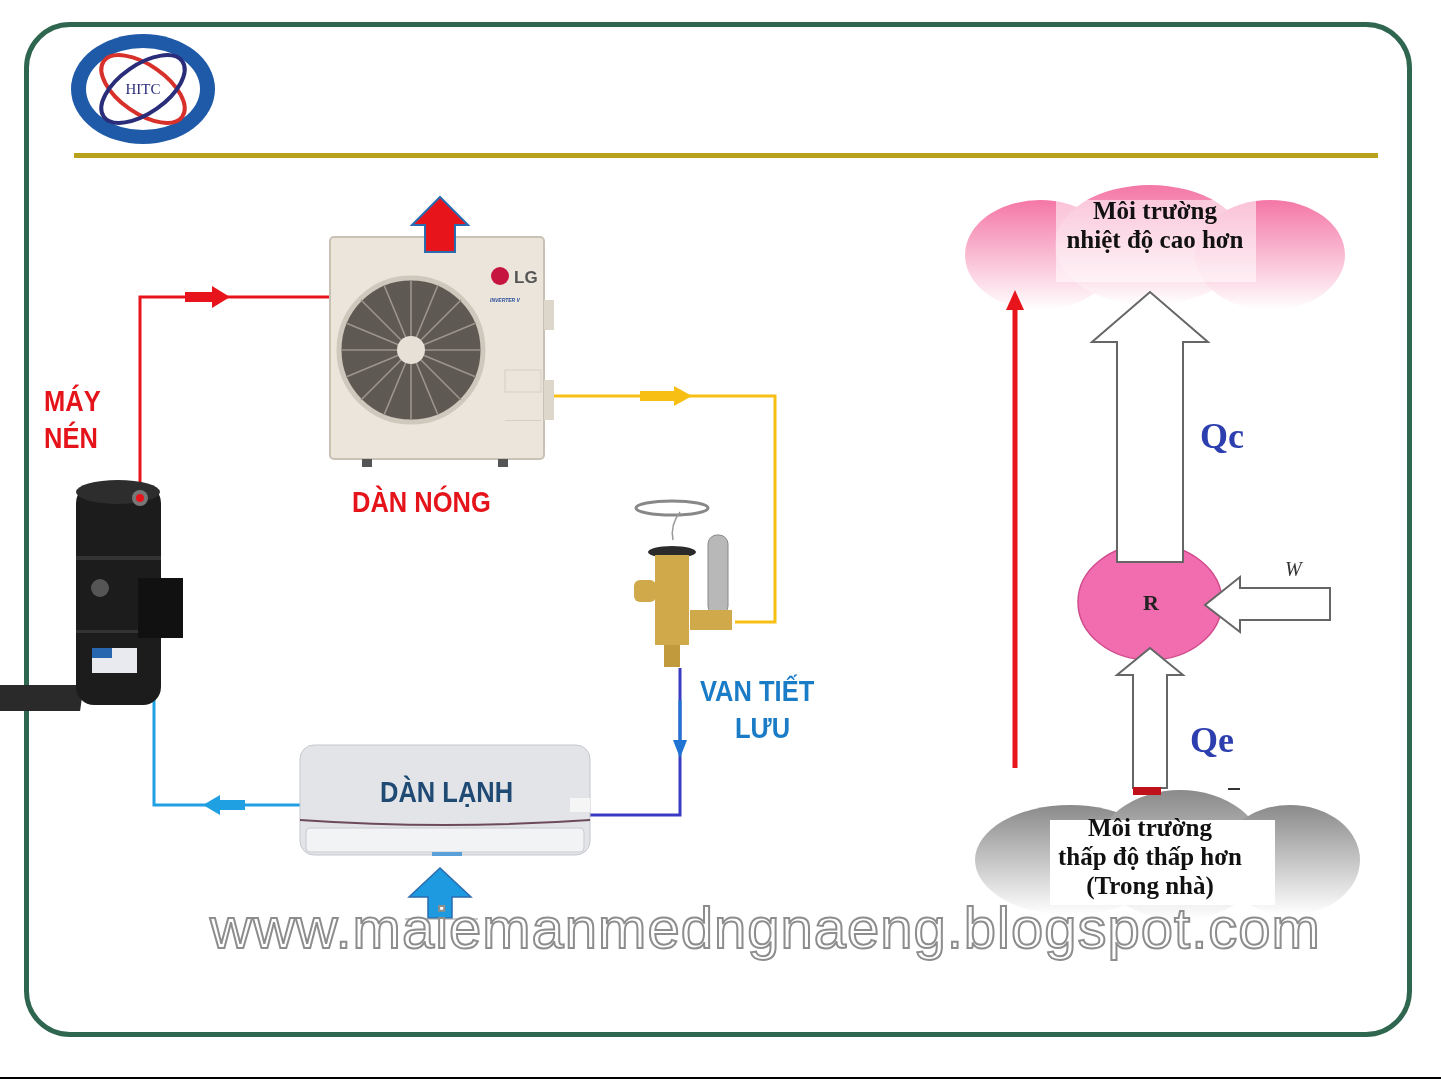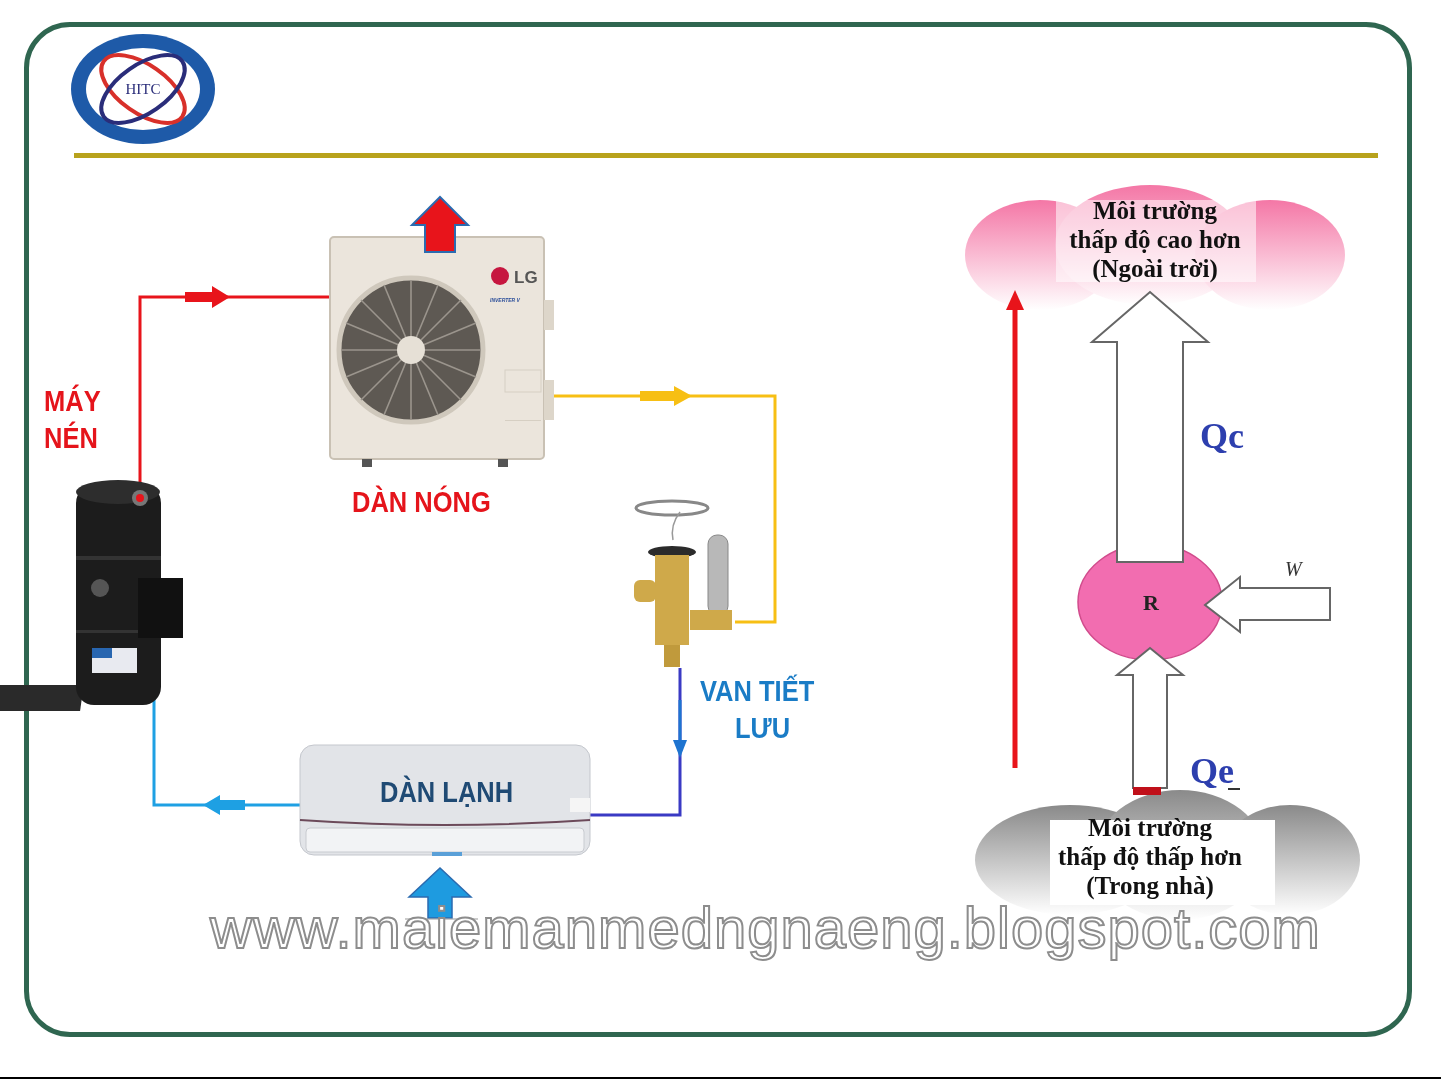--- a/index.html
+++ b/index.html
@@ -150,26 +150,25 @@
 
 <div class="lbl red-lbl" style="left:44px; top:383px;">MÁY</div>
 <div class="lbl red-lbl" style="left:44px; top:420px;">NÉN</div>
 <div class="lbl red-lbl" style="left:352px; top:484px;">DÀN NÓNG</div>
 <div class="lbl blue-lbl" style="left:700px; top:673px;">VAN TIẾT</div>
 <div class="lbl blue-lbl" style="left:735px; top:710px;">LƯU</div>
 <div class="lbl dark-lbl" style="left:380px; top:775px;">DÀN LẠNH</div>
 
 <div class="lbl serif" style="left:1040px; top:196px; width:230px;">
   <div>Môi trường</div>
-  <div>thấp độ cao hơn</div>
-  <div>(Ngoài trời)</div>
+  <div>nhiệt độ cao hơn</div>
 </div>
 <div class="lbl serif" style="left:1030px; top:813px; width:240px;">
   <div>Môi trường</div>
   <div>thấp độ thấp hơn</div>
   <div>(Trong nhà)</div>
 </div>
 <div class="lbl q" style="left:1200px; top:415px;">Qc</div>
-<div class="lbl q" style="left:1190px; top:750px;font-family:Liberation Serif, serif;">Qe</div>
+<div class="lbl q" style="left:1190px; top:719px;font-family:Liberation Serif, serif;">Qe</div>
 <div class="lbl" style="left:1143px; top:590px; font-family:'Liberation Serif', serif; font-size:22px; color:#222;">R</div>
 <div class="lbl" style="left:1285px; top:558px; font-family:'Liberation Serif', serif; font-style:italic; font-weight:normal; font-size:20px; color:#333;">W</div>
 
 <div class="watermark">www.maiemanmedngnaeng.blogspot.com</div>
 
 </body></html>

